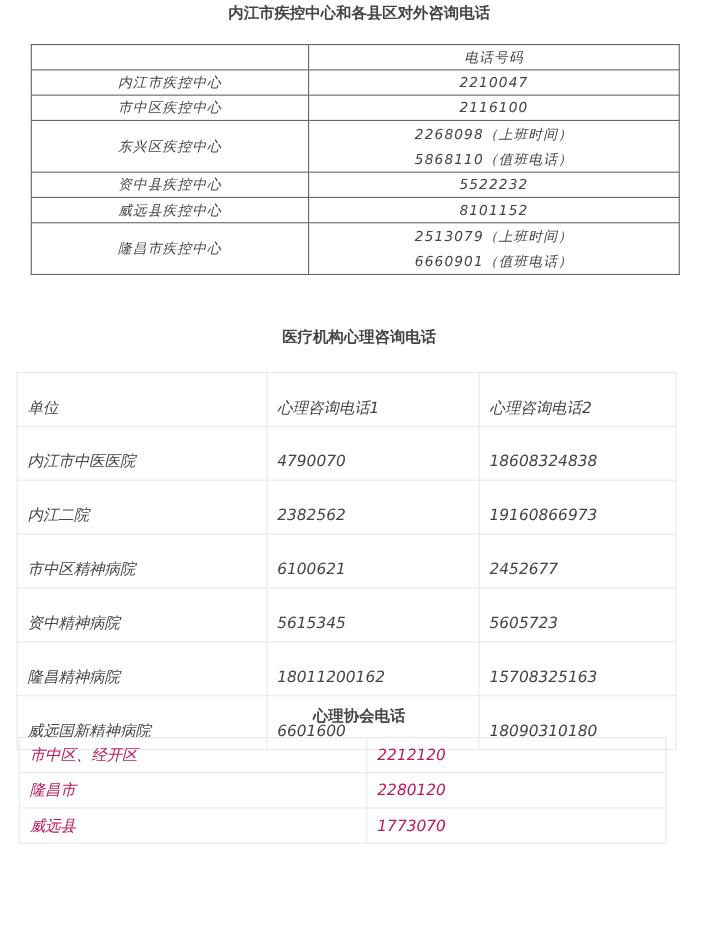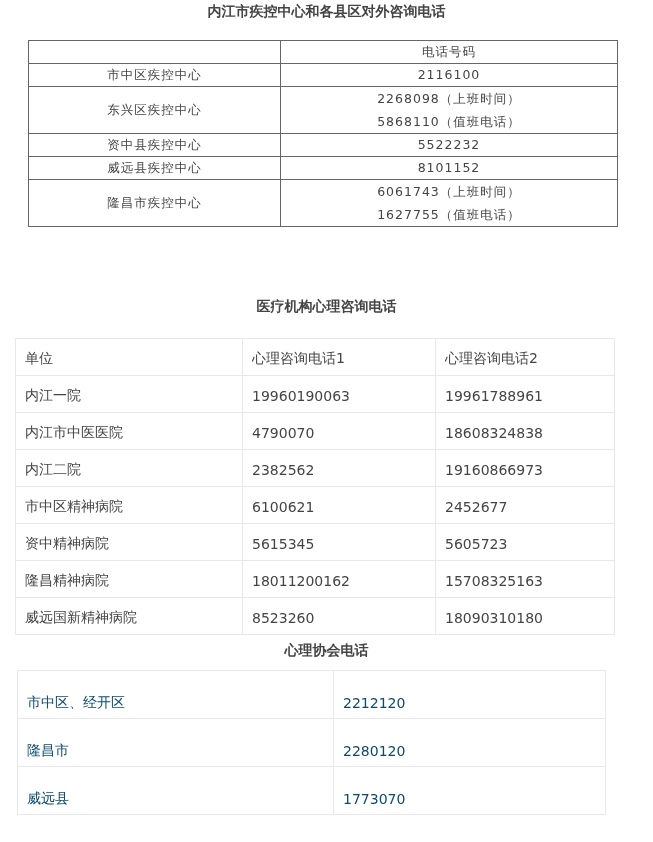--- a/index.html
+++ b/index.html
@@ -1,52 +1,56 @@
 <!DOCTYPE html>
 <html><head>
 <meta charset="utf-8">
 <style>
   html, body { margin: 0; padding: 0; background: #ffffff; }
   body { width: 653px; height: 842px; position: relative; overflow: hidden;
          font-family: "DejaVu Sans", "Liberation Sans", sans-serif; color: #333; }
   .title { position: absolute; left: 0; width: 653px; text-align: center;
            font-size: 14px; font-weight: bold; color: #444; letter-spacing: 0px; }
-  table { position: absolute; border-collapse: collapse; table-layout: fixed; }
+  table { position: absolute; border-collapse: collapse; table-layout: fixed; font-style: italic; }
   
   #t1 { left: 28px; top: 40px; width: 590px; }
   #t1 td { border: 1.5px solid #666; text-align: center; font-size: 12.5px; color: #444;
            padding: 0; height: 22px; line-height: 22px; letter-spacing: 1px; }
   #t1 td.multi { line-height: 23px; }
   #t1 col.c1 { width: 252px; }
   
   #t2 { left: 15px; top: 338px; width: 600px; }
-  #t2 td { border: 1.5px solid #e8e8e8; font-size: 14px; color: #444; padding: 4px 0 0 9px;
+  #t2 td { border: 1.5px solid #e8e8e8; font-size: 14px; color: #444; padding: 16px 0 0 9px;
            height: 32px; text-align: left; }
   #t2 col.c1 { width: 227px; } #t2 col.c2 { width: 193px; }
   
   #t3 { left: 17px; top: 670px; width: 589px; }
-  #t3 td { border: 1.5px solid #e8e8e8; font-size: 14px; color: #0c4a6e; padding: 16px 0 0 9px;
+  #t3 td { border: 1.5px solid #e8e8e8; font-size: 14px; color: #be185d; padding: 0 0 0 9px;
            height: 31px; text-align: left; }
   #t3 col.c1 { width: 316px; }
   .ln { display: block; }
 </style>
 </head>
 <body>
 
 <div class="title" style="top:3px;">内江市疾控中心和各县区对外咨询电话</div>
 
 <table id="t1">
   <colgroup>
       <col class="c1">
       <col>
     </colgroup>
   <tbody>
       <tr>
     <td></td>
     <td>电话号码</td>
+  </tr>
+  <tr>
+    <td>内江市疾控中心</td>
+    <td>2210047</td>
   </tr>
   <tr>
     <td>市中区疾控中心</td>
     <td>2116100</td>
   </tr>
   <tr>
     <td>东兴区疾控中心</td>
     <td class="multi">
       <span class="ln">2268098（上班时间）</span>
       <span class="ln">5868110（值班电话）</span>
@@ -56,45 +60,40 @@
     <td>资中县疾控中心</td>
     <td>5522232</td>
   </tr>
   <tr>
     <td>威远县疾控中心</td>
     <td>8101152</td>
   </tr>
   <tr>
     <td>隆昌市疾控中心</td>
     <td class="multi">
-      <span class="ln">6061743（上班时间）</span>
-      <span class="ln">1627755（值班电话）</span>
+      <span class="ln">2513079（上班时间）</span>
+      <span class="ln">6660901（值班电话）</span>
     </td>
   </tr>
 </tbody>
   </table>
 
 <div class="title" style="top:298px;text-align:center;">医疗机构心理咨询电话</div>
 
 <table id="t2">
   <colgroup>
       <col class="c1">
       <col class="c2">
       <col>
     </colgroup>
   <tbody>
       <tr>
     <td>单位</td>
     <td>心理咨询电话1</td>
     <td>心理咨询电话2</td>
-  </tr>
-  <tr>
-    <td>内江一院</td>
-    <td>19960190063</td>
-    <td>19961788961</td>
   </tr>
   <tr>
     <td>内江市中医医院</td>
     <td>4790070</td>
     <td>18608324838</td>
   </tr>
   <tr>
     <td>内江二院</td>
     <td>2382562</td>
     <td>19160866973</td>
@@ -109,21 +108,21 @@
     <td>5615345</td>
     <td>5605723</td>
   </tr>
   <tr>
     <td>隆昌精神病院</td>
     <td>18011200162</td>
     <td>15708325163</td>
   </tr>
   <tr>
     <td>威远国新精神病院</td>
-    <td>8523260</td>
+    <td>6601600</td>
     <td>18090310180</td>
   </tr>
 </tbody>
   </table>
 
 <div class="title" style="top:642px;">心理协会电话</div>
 
 <table id="t3">
   <colgroup>
       <col class="c1">

